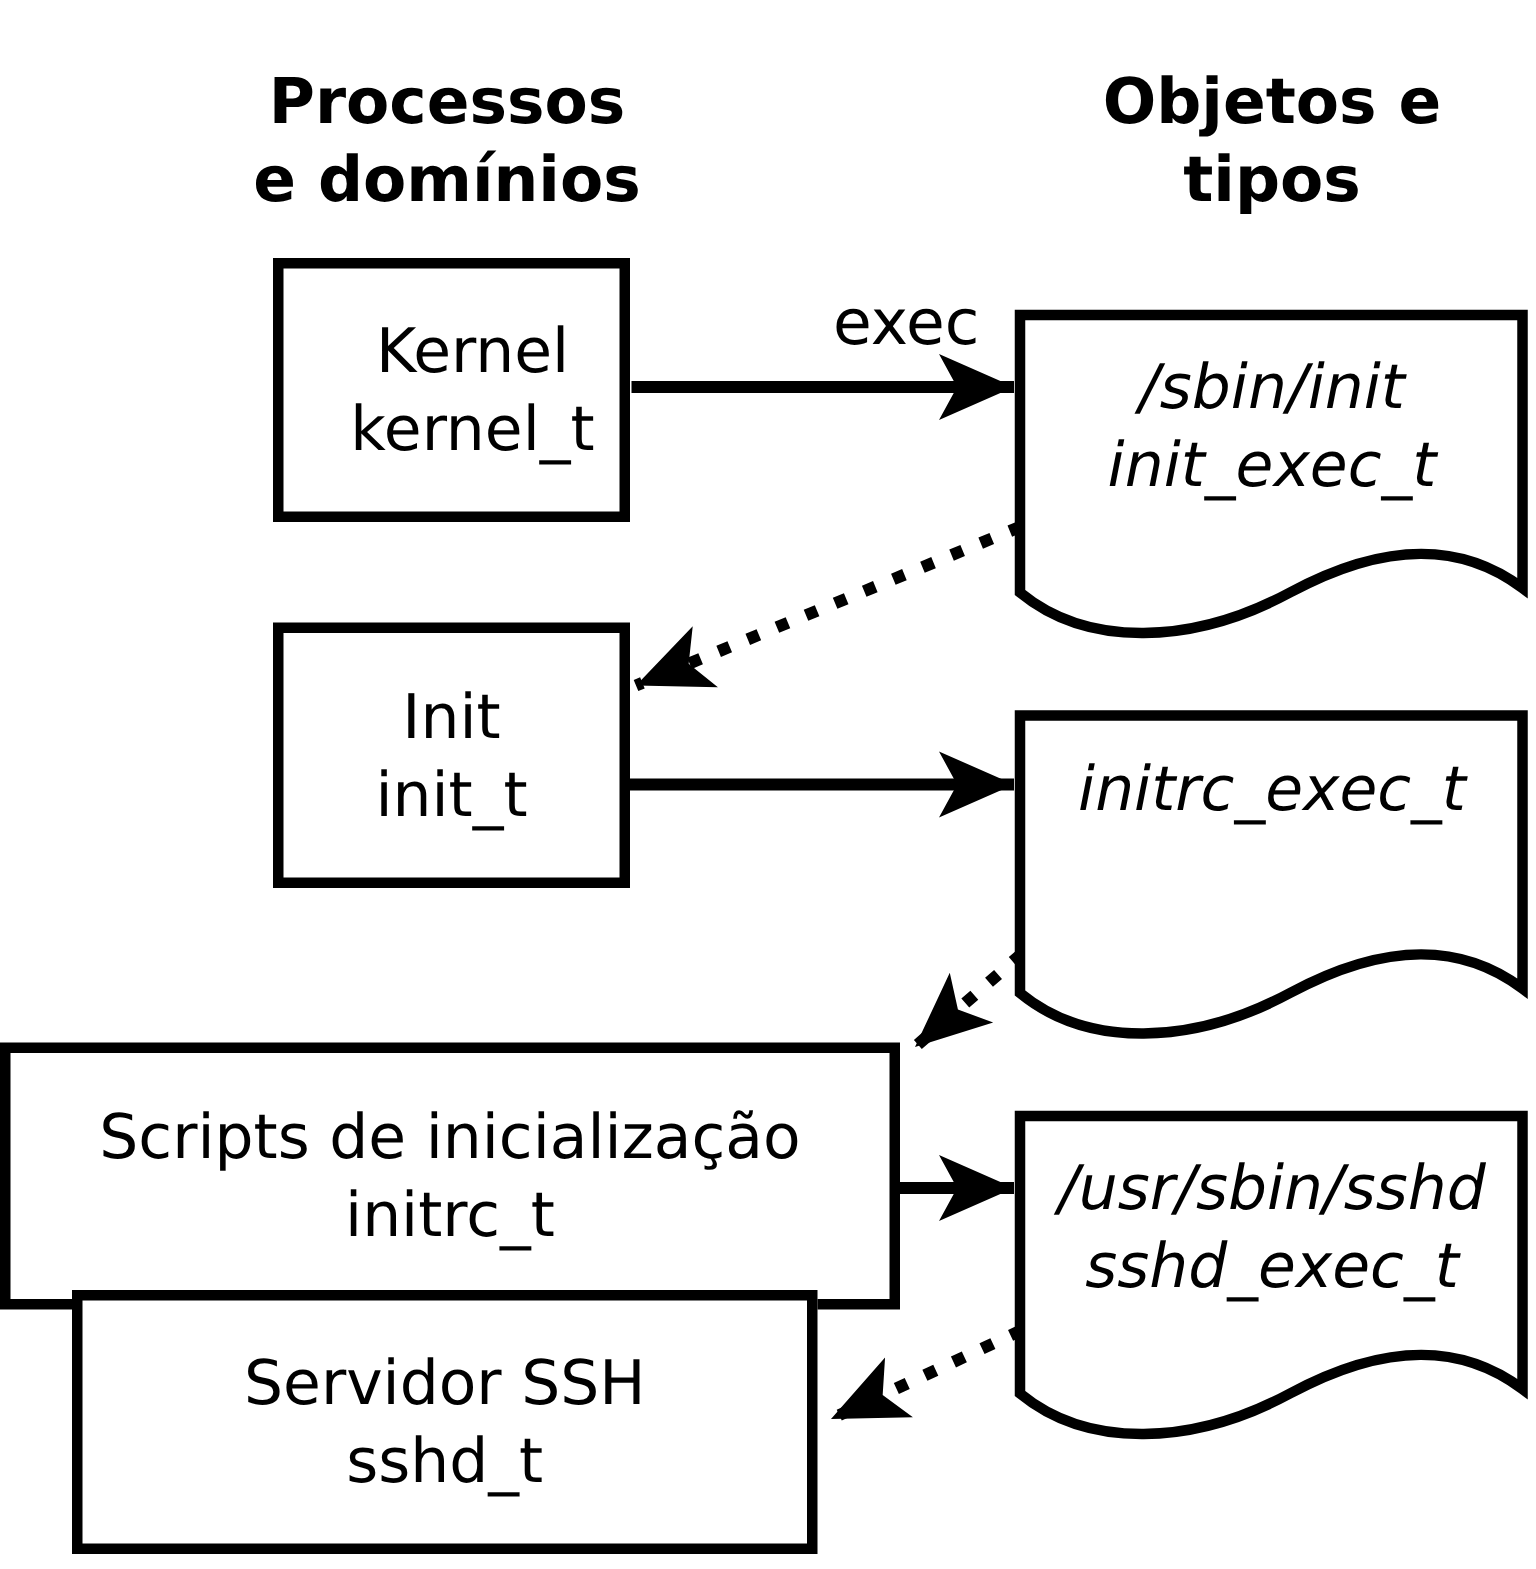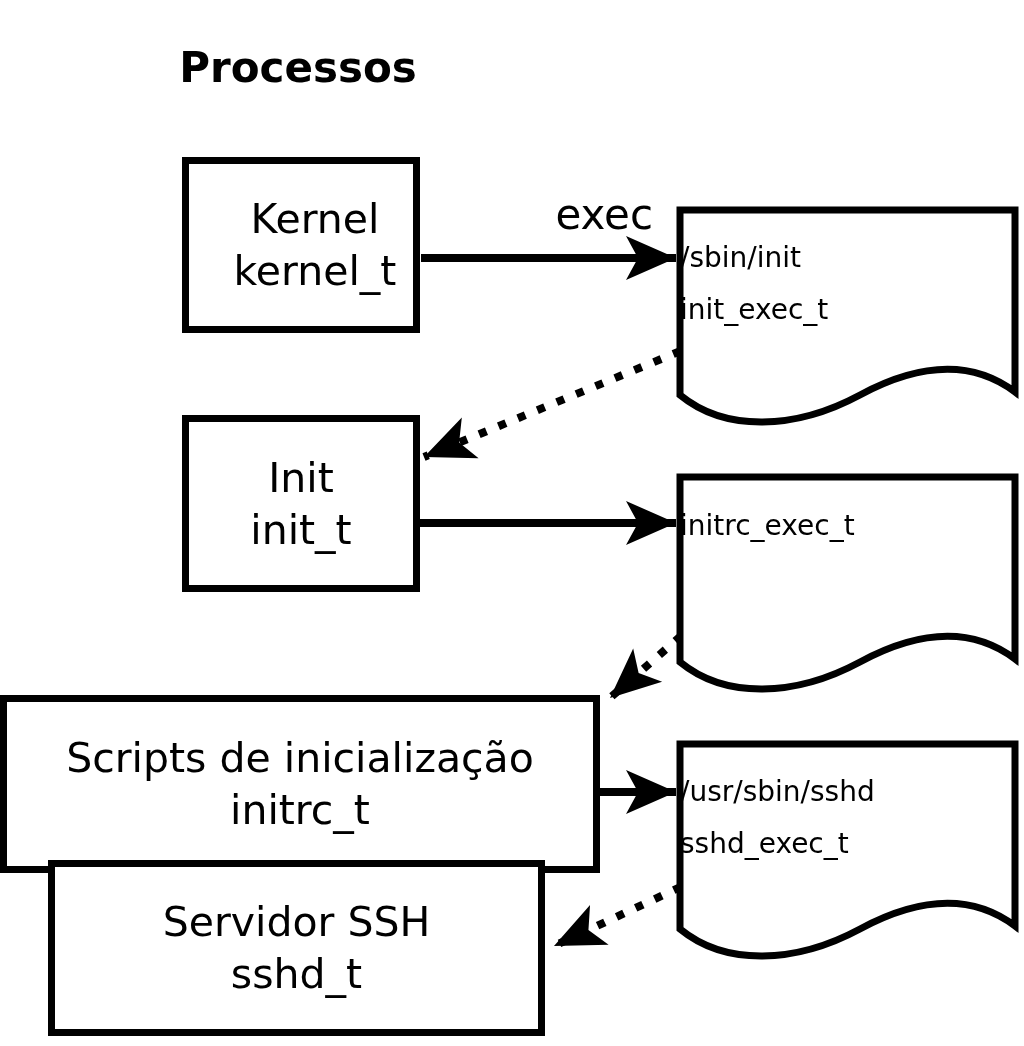--- a/index.html
+++ b/index.html
@@ -14,22 +14,23 @@
   }
   .hdr span{display:block;}
   .pbox{
     position:absolute;border:7px solid #000000;background:#ffffff;
     box-sizing:border-box;display:flex;flex-direction:column;
     align-items:center;justify-content:center;
     font-size:41px;line-height:52px;text-align:center;white-space:nowrap;
   }
   .pbox span{display:block;}
   .doctext{
-    position:absolute;font-size:28px;line-height:52px;text-align:left;
+    position:absolute;font-size:41px;line-height:52px;text-align:center;
     white-space:nowrap;
+    font-style:italic;
   }
   .doctext span{display:block;}
   .arrowlabel{
     position:absolute;font-size:42px;line-height:46px;text-align:right;
     white-space:nowrap;
   }
 </style>
 </head>
 <body>
 
@@ -50,23 +51,28 @@
     <path d="M680,437 H1015 V619 C975,589 925,587 860,622 C795,657 725,659 680,622 Z" fill="#ffffff" stroke="#000000" stroke-width="7"></path>
     <path d="M680,704 H1015 V886 C975,856 925,854 860,889 C795,924 725,926 680,889 Z" fill="#ffffff" stroke="#000000" stroke-width="7"></path>
 
     <line x1="421" y1="218" x2="676" y2="218" stroke="#000000" stroke-width="8" marker-end="url(#ah)"></line>
     <line x1="420" y1="483" x2="676" y2="483" stroke="#000000" stroke-width="8" marker-end="url(#ah)"></line>
     <line x1="598" y1="752" x2="676" y2="752" stroke="#000000" stroke-width="8" marker-end="url(#ah)"></line>
   </svg>
 
   <div class="hdr" style="left:108px;top:0;width:380px;">
     <span>Processos</span>
+    <span>e domínios</span>
+  </div>
+  <div class="hdr" style="left:680px;top:0;width:336px;">
+    <span>Objetos e</span>
+    <span>tipos</span>
   </div>
 
-  <div class="pbox" style="left:182px;top:117px;width:238px;height:176px;padding-left:28px;">
+  <div class="pbox" style="left:182px;top:132px;width:238px;height:176px;padding-left:28px;">
     <span>Kernel</span>
     <span>kernel_t</span>
   </div>
   <div class="pbox" style="left:182px;top:375px;width:238px;height:177px;">
     <span>Init</span>
     <span>init_t</span>
   </div>
   <div class="pbox" style="left:0px;top:655px;width:600px;height:178px;">
     <span>Scripts de inicialização</span>
     <span>initrc_t</span>

